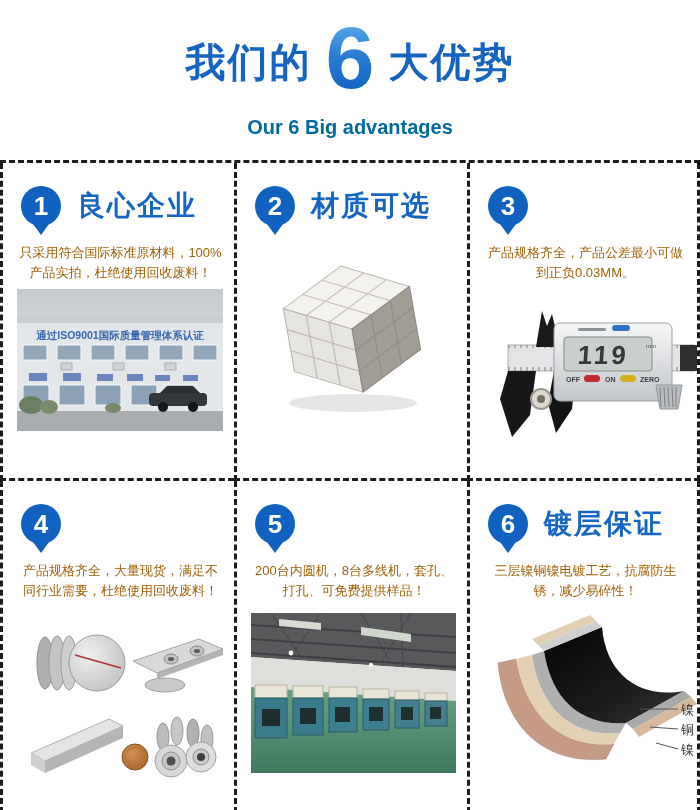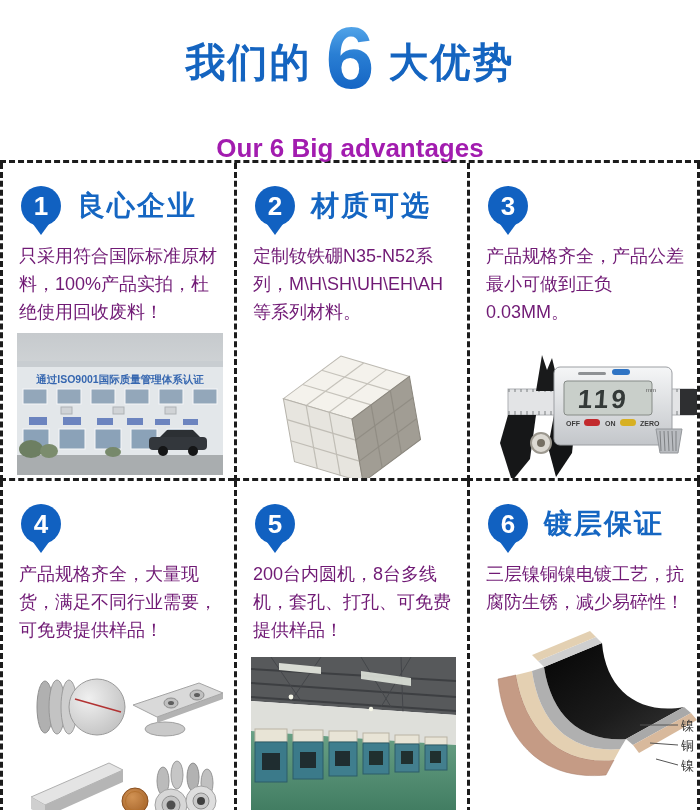--- a/index.html
+++ b/index.html
@@ -1,30 +1,30 @@
 <!DOCTYPE html>
 <html><head>
 <meta charset="utf-8">
 <style>
   html,body{margin:0;padding:0;background:#fff;}
   body{width:700px;height:810px;overflow:hidden;font-family:"Liberation Sans","DejaVu Sans",sans-serif;}
   .header{height:160px;box-sizing:border-box;padding-top:14px;text-align:center;}
   .title-row{display:flex;align-items:center;justify-content:center;gap:14px;height:96px;}
   .title-cn{font-size:40px;font-weight:800;color:#1464c0;letter-spacing:2px;}
   .title-num{font-size:88px;font-weight:800;line-height:.9;background:linear-gradient(180deg,#5fb0ef 0%,#2a7fd4 45%,#0f5ec0 100%);-webkit-background-clip:text;background-clip:text;color:transparent;transform:translateY(-4px);}
-  .subtitle{font-size:26px;font-weight:700;color:#a21caf;margin-top:23px;}
+  .subtitle{font-size:20px;font-weight:700;color:#0369a1;margin-top:6px;}
   .grid{display:grid;grid-template-columns:234px 233px 233px;grid-template-rows:318px 332px;border-top:3px dashed #1c1c1c;}
   .card{box-sizing:border-box;border-left:3px dashed #1c1c1c;padding:12px 12px 0 14px;overflow:hidden;background:#fff;}
   .card.col3{border-right:3px dashed #1c1c1c;}
   .card.row1{border-bottom:3px dashed #1c1c1c;}
   .card-head{display:flex;align-items:center;gap:16px;margin:6px 0 12px 4px;height:50px;}
   .pin{position:relative;flex:0 0 40px;width:40px;height:40px;border-radius:50%;background:#1161c1;color:#fff;display:flex;align-items:center;justify-content:center;font-size:26px;font-weight:bold;}
   .pin::after{content:'';position:absolute;left:50%;bottom:-9px;transform:translateX(-50%);border:8px solid transparent;border-top:11px solid #1161c1;border-bottom:0;}
   .card-title{font-size:28px;font-weight:700;color:#1566c2;letter-spacing:2px;white-space:nowrap;}
-  .card-desc{font-size:18px;color:#701a75;line-height:1.55;margin:0 0 6px 2px;}
+  .card-desc{font-size:13px;color:#a16207;line-height:1.55;margin:0 0 6px 2px;text-align:center;}
   .illus{display:block;margin:4px auto 0;}
   svg text{font-family:"Liberation Sans","DejaVu Sans",sans-serif;}
 </style>
 </head>
 <body>
 
 <div class="header">
   <div class="title-row">
     <span class="title-cn">我们的</span>
     <span class="title-num">6</span>
@@ -93,21 +93,20 @@
           <ellipse cx="96" cy="119" rx="8" ry="5" fill="#77896b"></ellipse>
       </g>
     </svg>
   </div>
 
   <div class="card row1">
     <div class="card-head">
       <div class="pin">2</div>
       <div class="card-title">材质可选</div>
     </div>
-    <p class="card-desc">定制钕铁硼N35-N52系列，M\H\SH\UH\EH\AH等系列材料。</p>
     <svg class="illus" width="200" height="178" viewBox="0 0 200 178">
       <ellipse cx="100" cy="160" rx="64" ry="9" fill="rgba(0,0,0,0.10)"></ellipse>
       <g transform="rotate(-10 100 92)">
         <polygon points="100,22 164,54 100,86 36,54" fill="#f4f2ec" stroke="#bdbab2"></polygon>
         <g stroke="#c6c3bb" stroke-width="1.2">
           <line x1="121.3" y1="32.7" x2="57.3" y2="64.7"></line>
             <line x1="142.7" y1="43.3" x2="78.7" y2="75.3"></line>
           <line x1="78.7" y1="32.7" x2="142.7" y2="64.7"></line>
             <line x1="57.3" y1="43.3" x2="121.3" y2="75.3"></line>
         </g>
@@ -179,21 +178,21 @@
             <line x1="192" y1="98" x2="192" y2="118"></line>
           </g>
       </g>
     </svg>
   </div>
 
   <div class="card">
     <div class="card-head">
       <div class="pin">4</div>
     </div>
-    <p class="card-desc">产品规格齐全，大量现货，满足不同行业需要，可免费提供样品！</p>
+    <p class="card-desc">产品规格齐全，大量现货，满足不同行业需要，杜绝使用回收废料！</p>
     <svg class="illus" width="210" height="182" viewBox="0 0 210 182">
       <defs>
         <radialGradient id="silver" cx="0.35" cy="0.35" r="0.9">
             <stop offset="0" stop-color="#f0f0f0"></stop>
             <stop offset="1" stop-color="#b8b8b8"></stop>
           </radialGradient>
         <radialGradient id="copper" cx="0.4" cy="0.35" r="0.9">
             <stop offset="0" stop-color="#d19253"></stop>
             <stop offset="1" stop-color="#9c5a22"></stop>
           </radialGradient>

